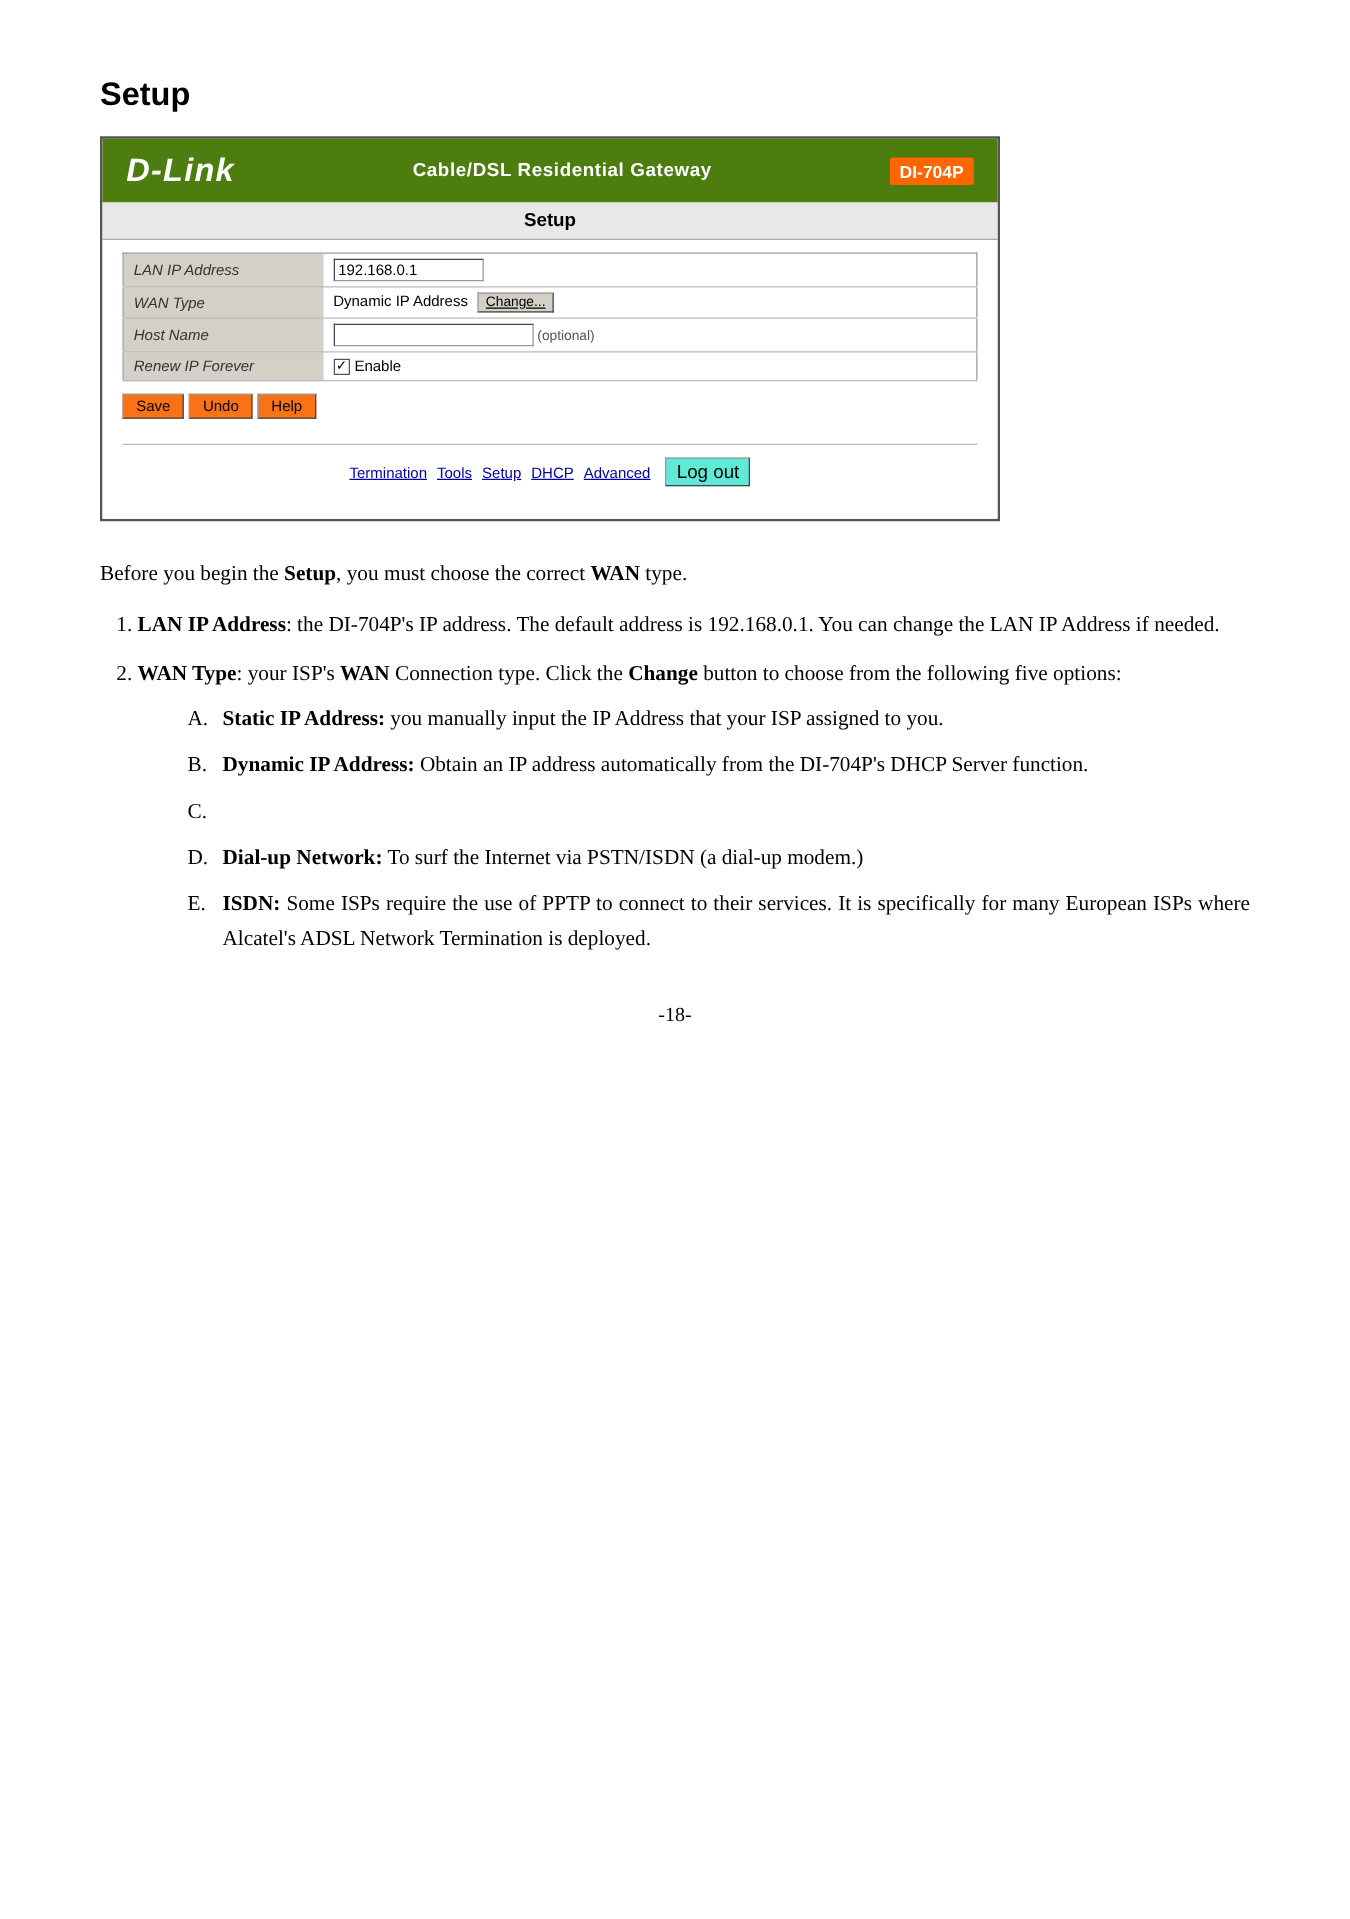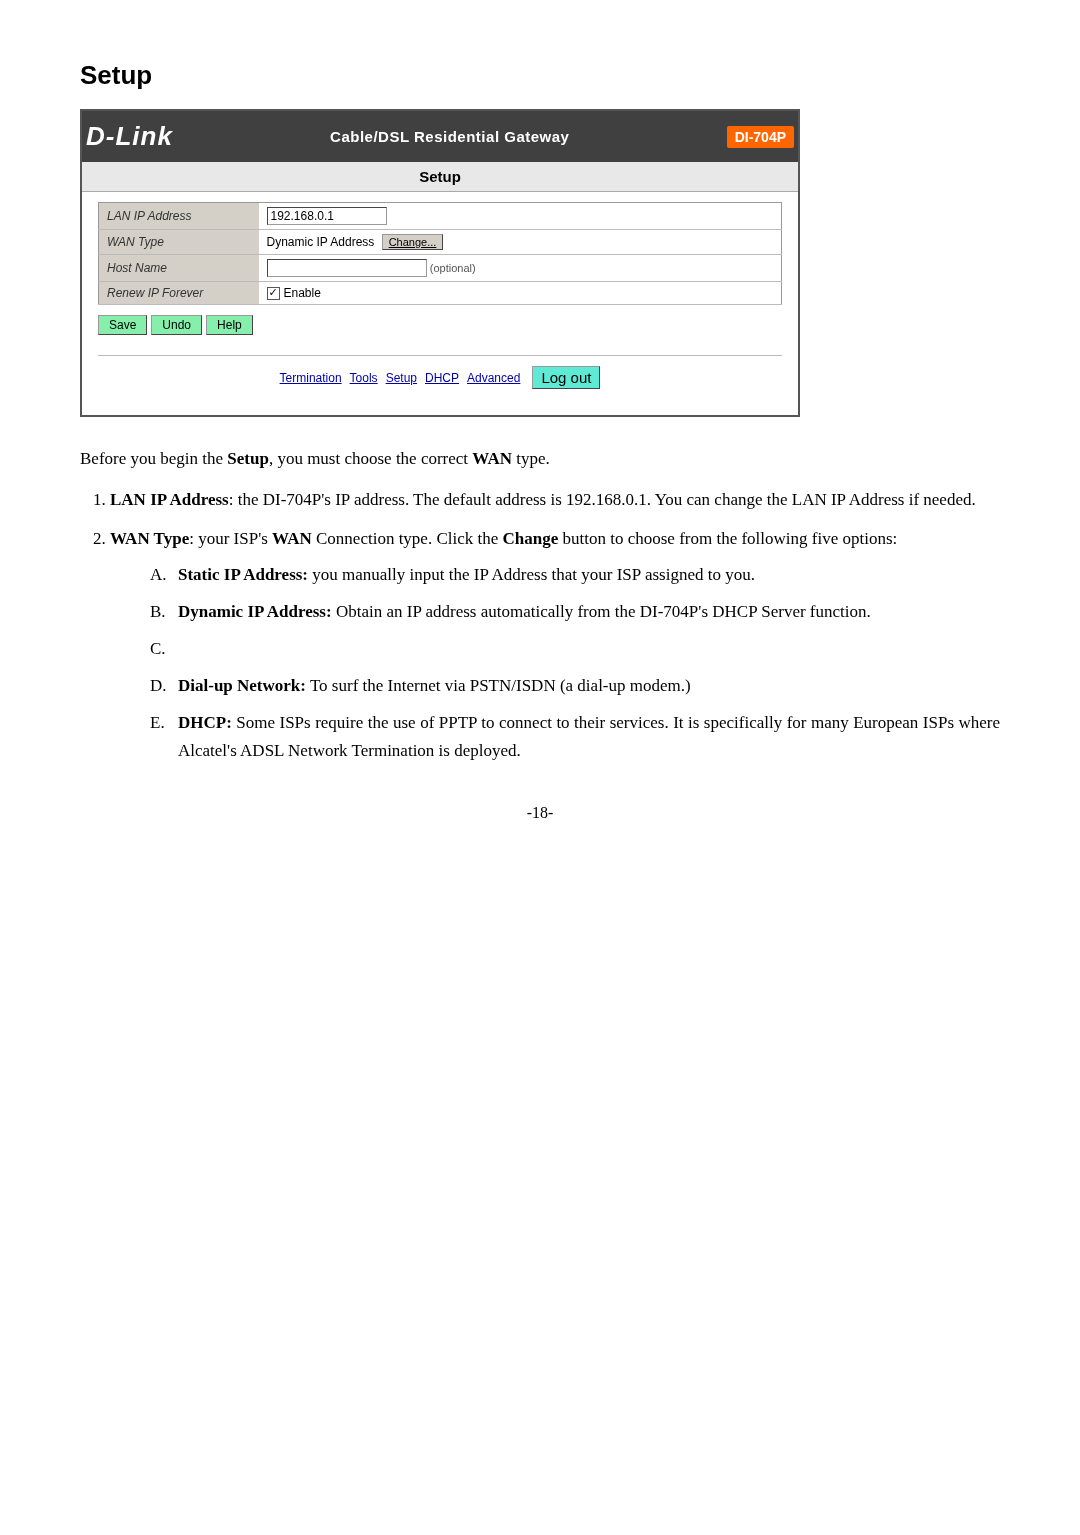--- a/index.html
+++ b/index.html
@@ -21,25 +21,25 @@
     }
 
     
     .router-ui {
       border: 2px solid #555;
       width: 720px;
       margin-bottom: 28px;
     }
 
     .router-header {
-      background: #404040;
+      background: #4d7c0f;
       display: flex;
       align-items: center;
       justify-content: space-between;
-      padding: 10px 4px;
+      padding: 10px 19px;
     }
 
     .dlink-logo {
       font-family: Arial, sans-serif;
       font-size: 26px;
       font-weight: 900;
       color: #fff;
       font-style: italic;
       letter-spacing: 1px;
     }
@@ -141,21 +141,21 @@
       display: flex;
       gap: 4px;
       margin-top: 8px;
     }
 
     .action-btn {
       font-size: 12px;
       font-family: Arial, sans-serif;
       padding: 2px 10px;
       cursor: pointer;
-      background: #86efac;
+      background: #f97316;
       border: 1px outset #999;
     }
 
     .router-footer {
       text-align: center;
       padding: 10px;
       border-top: 1px solid #bbb;
       margin-top: 20px;
     }
 
@@ -344,19 +344,19 @@
       </li>
       <li class="sub-item">
         <span class="item-letter">C.</span>
       </li>
       <li class="sub-item">
         <span class="item-letter">D.</span>
         <span><b>Dial-up Network:</b> To surf the Internet via PSTN/ISDN (a dial-up modem.)</span>
       </li>
       <li class="sub-item">
         <span class="item-letter">E.</span>
-        <span><b>DHCP:</b> Some ISPs require the use of PPTP to connect to their services. It is specifically for many European ISPs where Alcatel's ADSL Network Termination is deployed.</span>
+        <span><b>ISDN:</b> Some ISPs require the use of PPTP to connect to their services. It is specifically for many European ISPs where Alcatel's ADSL Network Termination is deployed.</span>
       </li>
     </ul>
   </li>
 </ol>
 
 <div class="page-number">-18-</div>
 
 </body></html>

